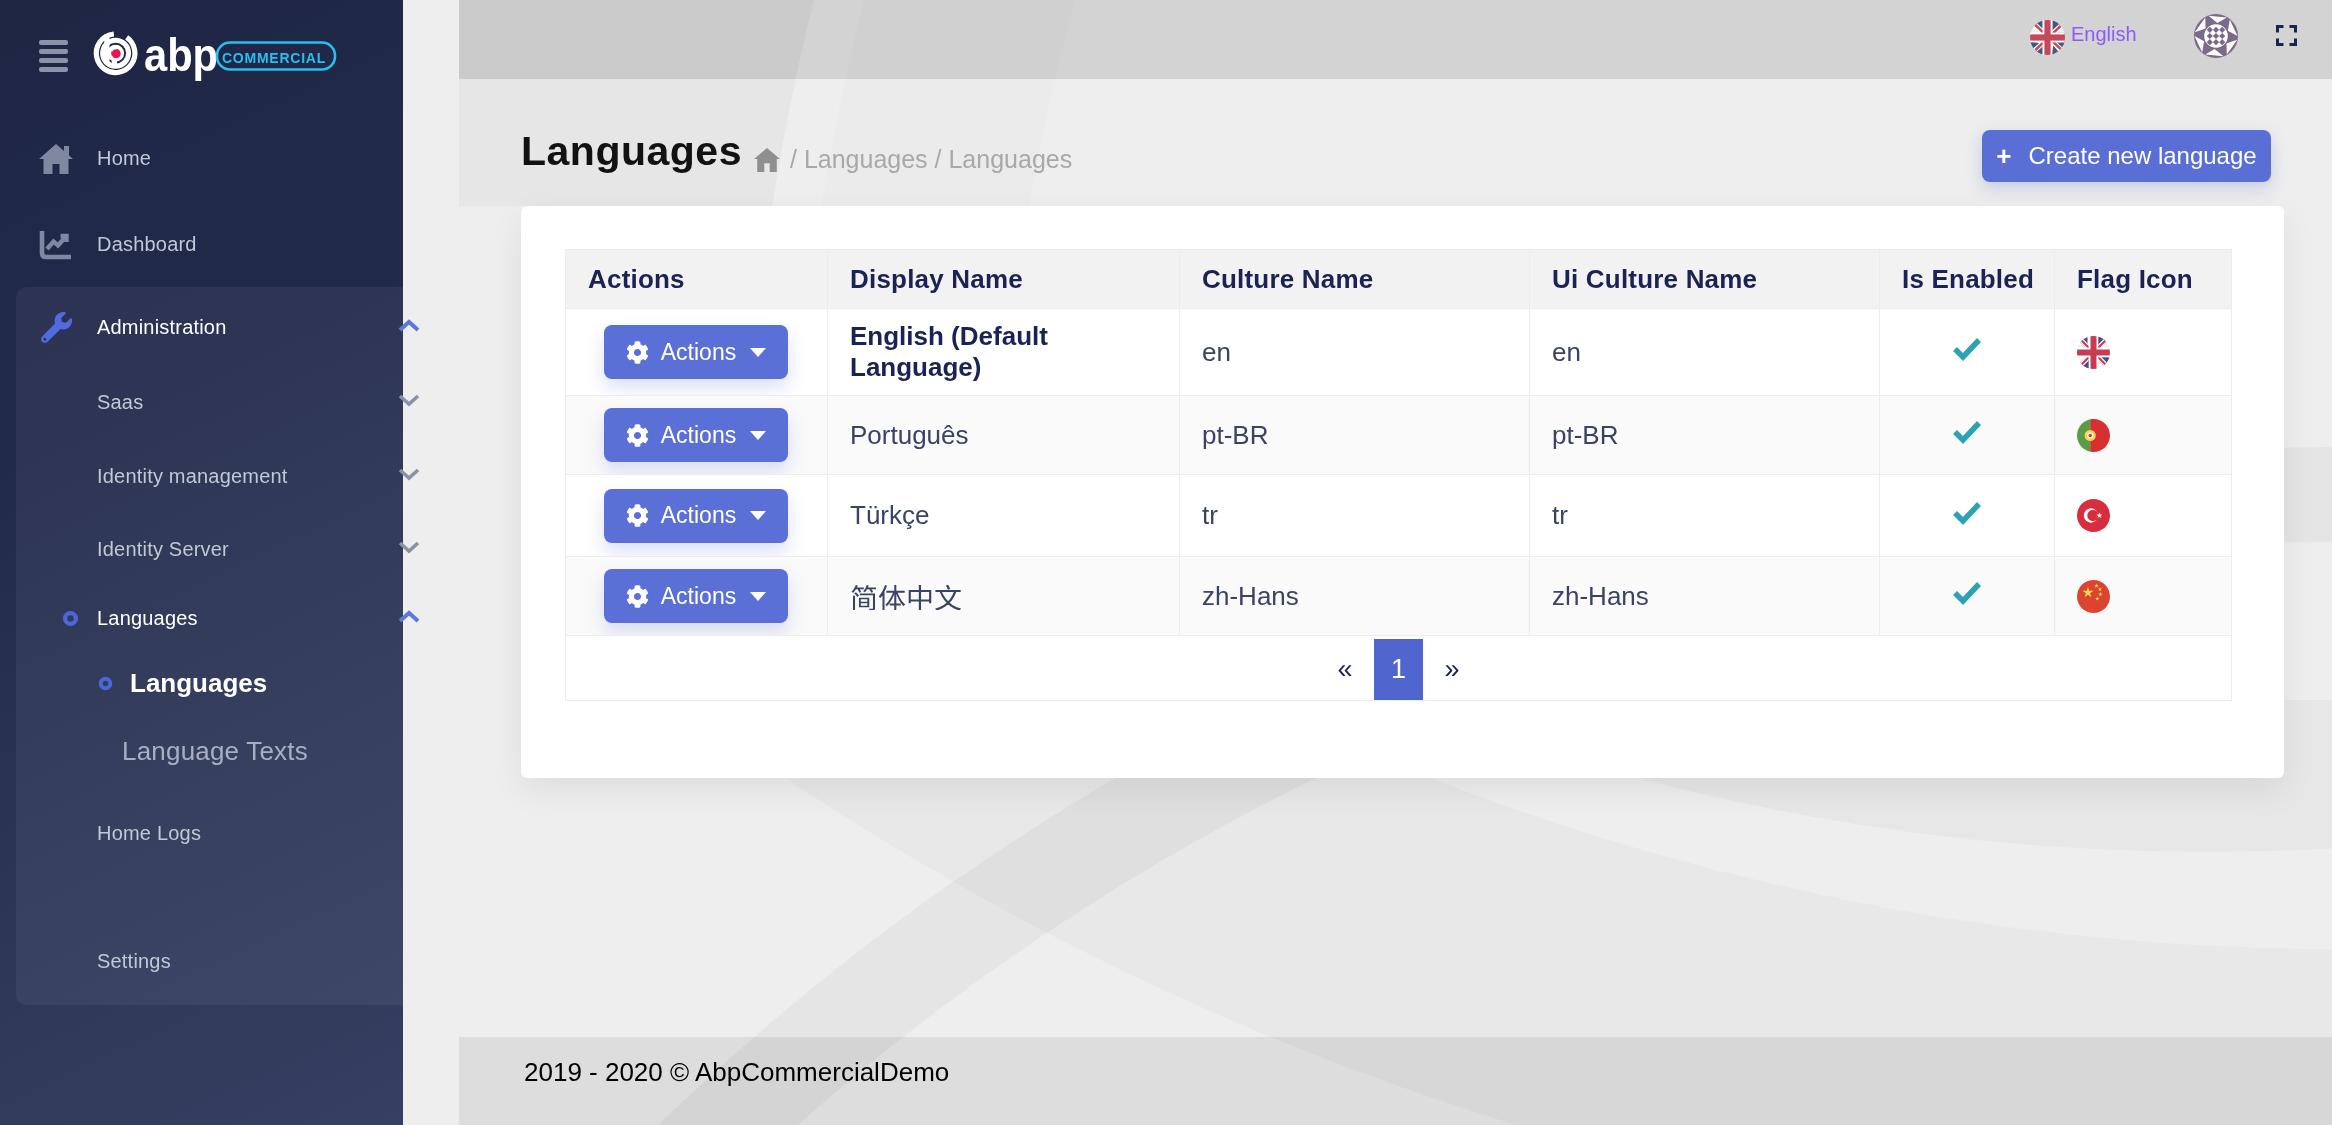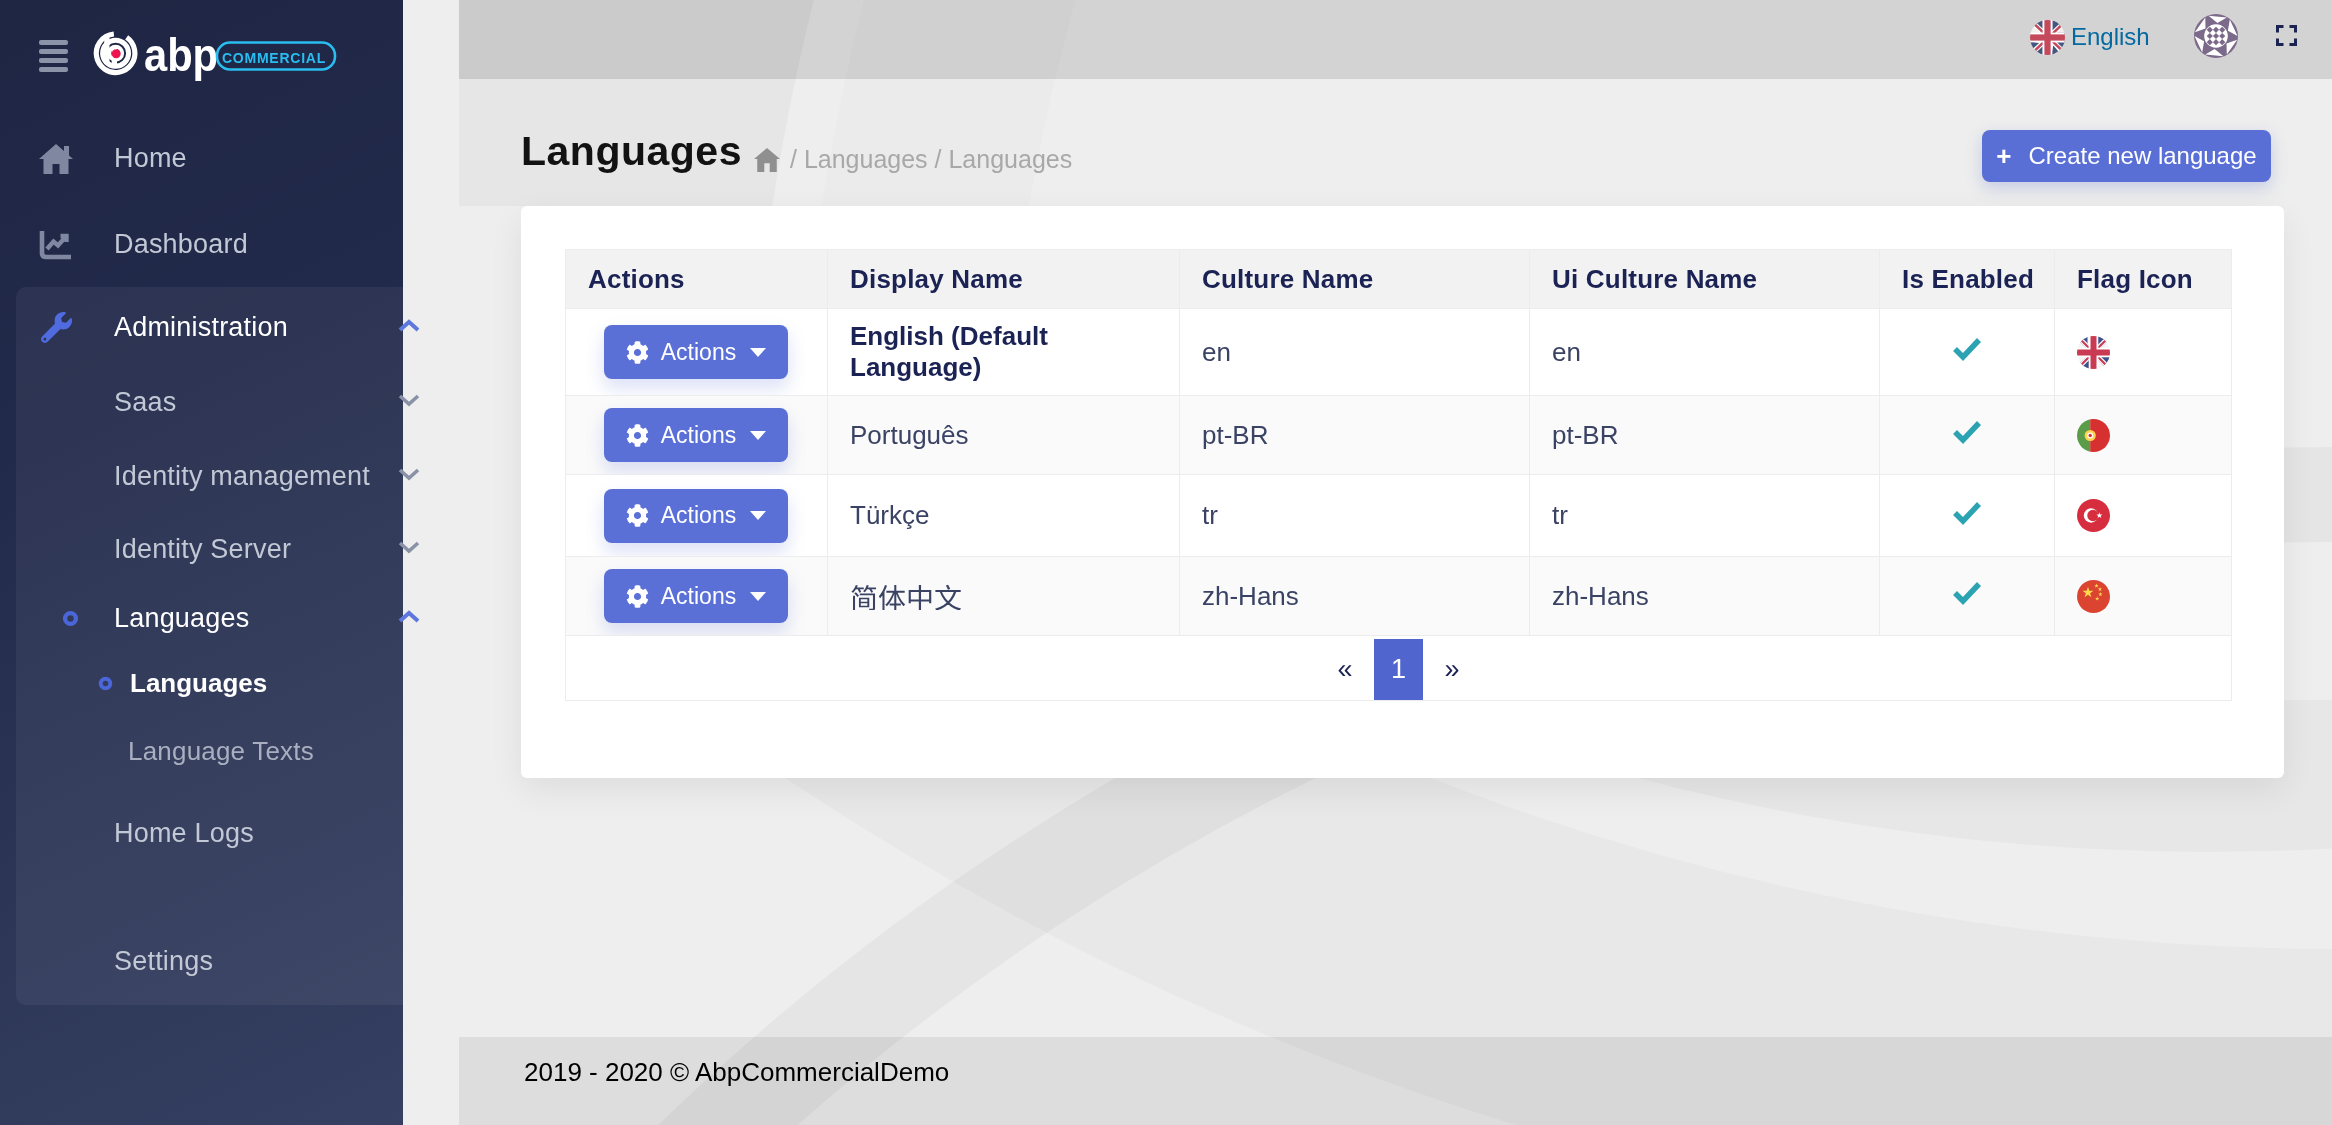--- a/index.html
+++ b/index.html
@@ -8,27 +8,27 @@
 
 
 .sidebar { position:absolute; left:0; top:0; width:403px; height:1125px; z-index:5;
   background:linear-gradient(155deg,#1f2644 0%,#222a4b 35%,#2b3454 65%,#354062 100%); }
 .burger { position:absolute; left:39px; top:40px; }
 .burger div { width:29px; height:4.5px; border-radius:2px; background:#8b93a9; margin-bottom:4.5px; }
 .logo { position:absolute; left:94px; top:31px; }
 
 .mi { position:absolute; left:0; width:459px; height:48px; display:flex; align-items:center; }
 .mi .ico { position:absolute; left:38px; width:36px; display:flex; justify-content:center; }
-.mi .txt { position:absolute; left:114px; font-size:27px; color:#c2c8d5; letter-spacing:0.2px; }
+.mi .txt { position:absolute; left:97px; font-size:20px; color:#c2c8d5; letter-spacing:0.2px; }
 .mi .car { position:absolute; left:398px; }
 .panel { position:absolute; left:16px; top:287px; width:425px; height:718px; background:rgba(255,255,255,0.055); border-radius:10px; }
 
 
 .topbar { position:absolute; left:459px; top:0; width:1873px; height:79px; background:rgba(0,0,0,0.115); z-index:2; }
-.english { position:absolute; left:1612px; top:23px; font-size:24px; color:#0369a1; }
+.english { position:absolute; left:1612px; top:23px; font-size:20px; color:#8b5cf6; }
 .avatar { position:absolute; left:1735px; top:14px; }
 .fullscr { position:absolute; left:1817px; top:25px; }
 
 
 .main { position:absolute; left:459px; top:79px; width:1873px; height:958px; z-index:1; }
 .arcs { position:absolute; left:459px; top:0; width:1873px; height:1125px; overflow:hidden; z-index:1; }
 .arc { position:absolute; border-radius:50%; }
 .footer { position:absolute; left:459px; top:1037px; width:1873px; height:88px; background:rgba(0,0,0,0.072); z-index:2; }
 .footer span { position:absolute; left:65px; top:20px; font-size:26px; color:#000000; }
 
@@ -365,21 +365,21 @@
     </div>
   <div class="mi" style="top:659px;">
       <span class="ico" style="left:94px; width:22px;">
         <svg width="15" height="15" viewBox="0 0 15 15" fill="none">
           <circle cx="7.5" cy="7.5" r="4.8" stroke="#4b66d8" stroke-width="4"></circle>
         </svg>
       </span>
       <span class="txt" style="left:130px; font-size:26px; color:#fff; font-weight:bold; letter-spacing:0;">Languages</span>
     </div>
   <div class="mi" style="top:727px;">
-      <span class="txt" style="left:128px; font-size:26px; color:#a9afc0;">Language Texts</span>
+      <span class="txt" style="left:122px; font-size:26px; color:#a9afc0;">Language Texts</span>
     </div>
   <div class="mi" style="top:809px;">
       <span class="txt">Home Logs</span>
     </div>
   <div class="mi" style="top:937px;">
       <span class="txt">Settings</span>
     </div>
 </div>
 
 </body></html>

